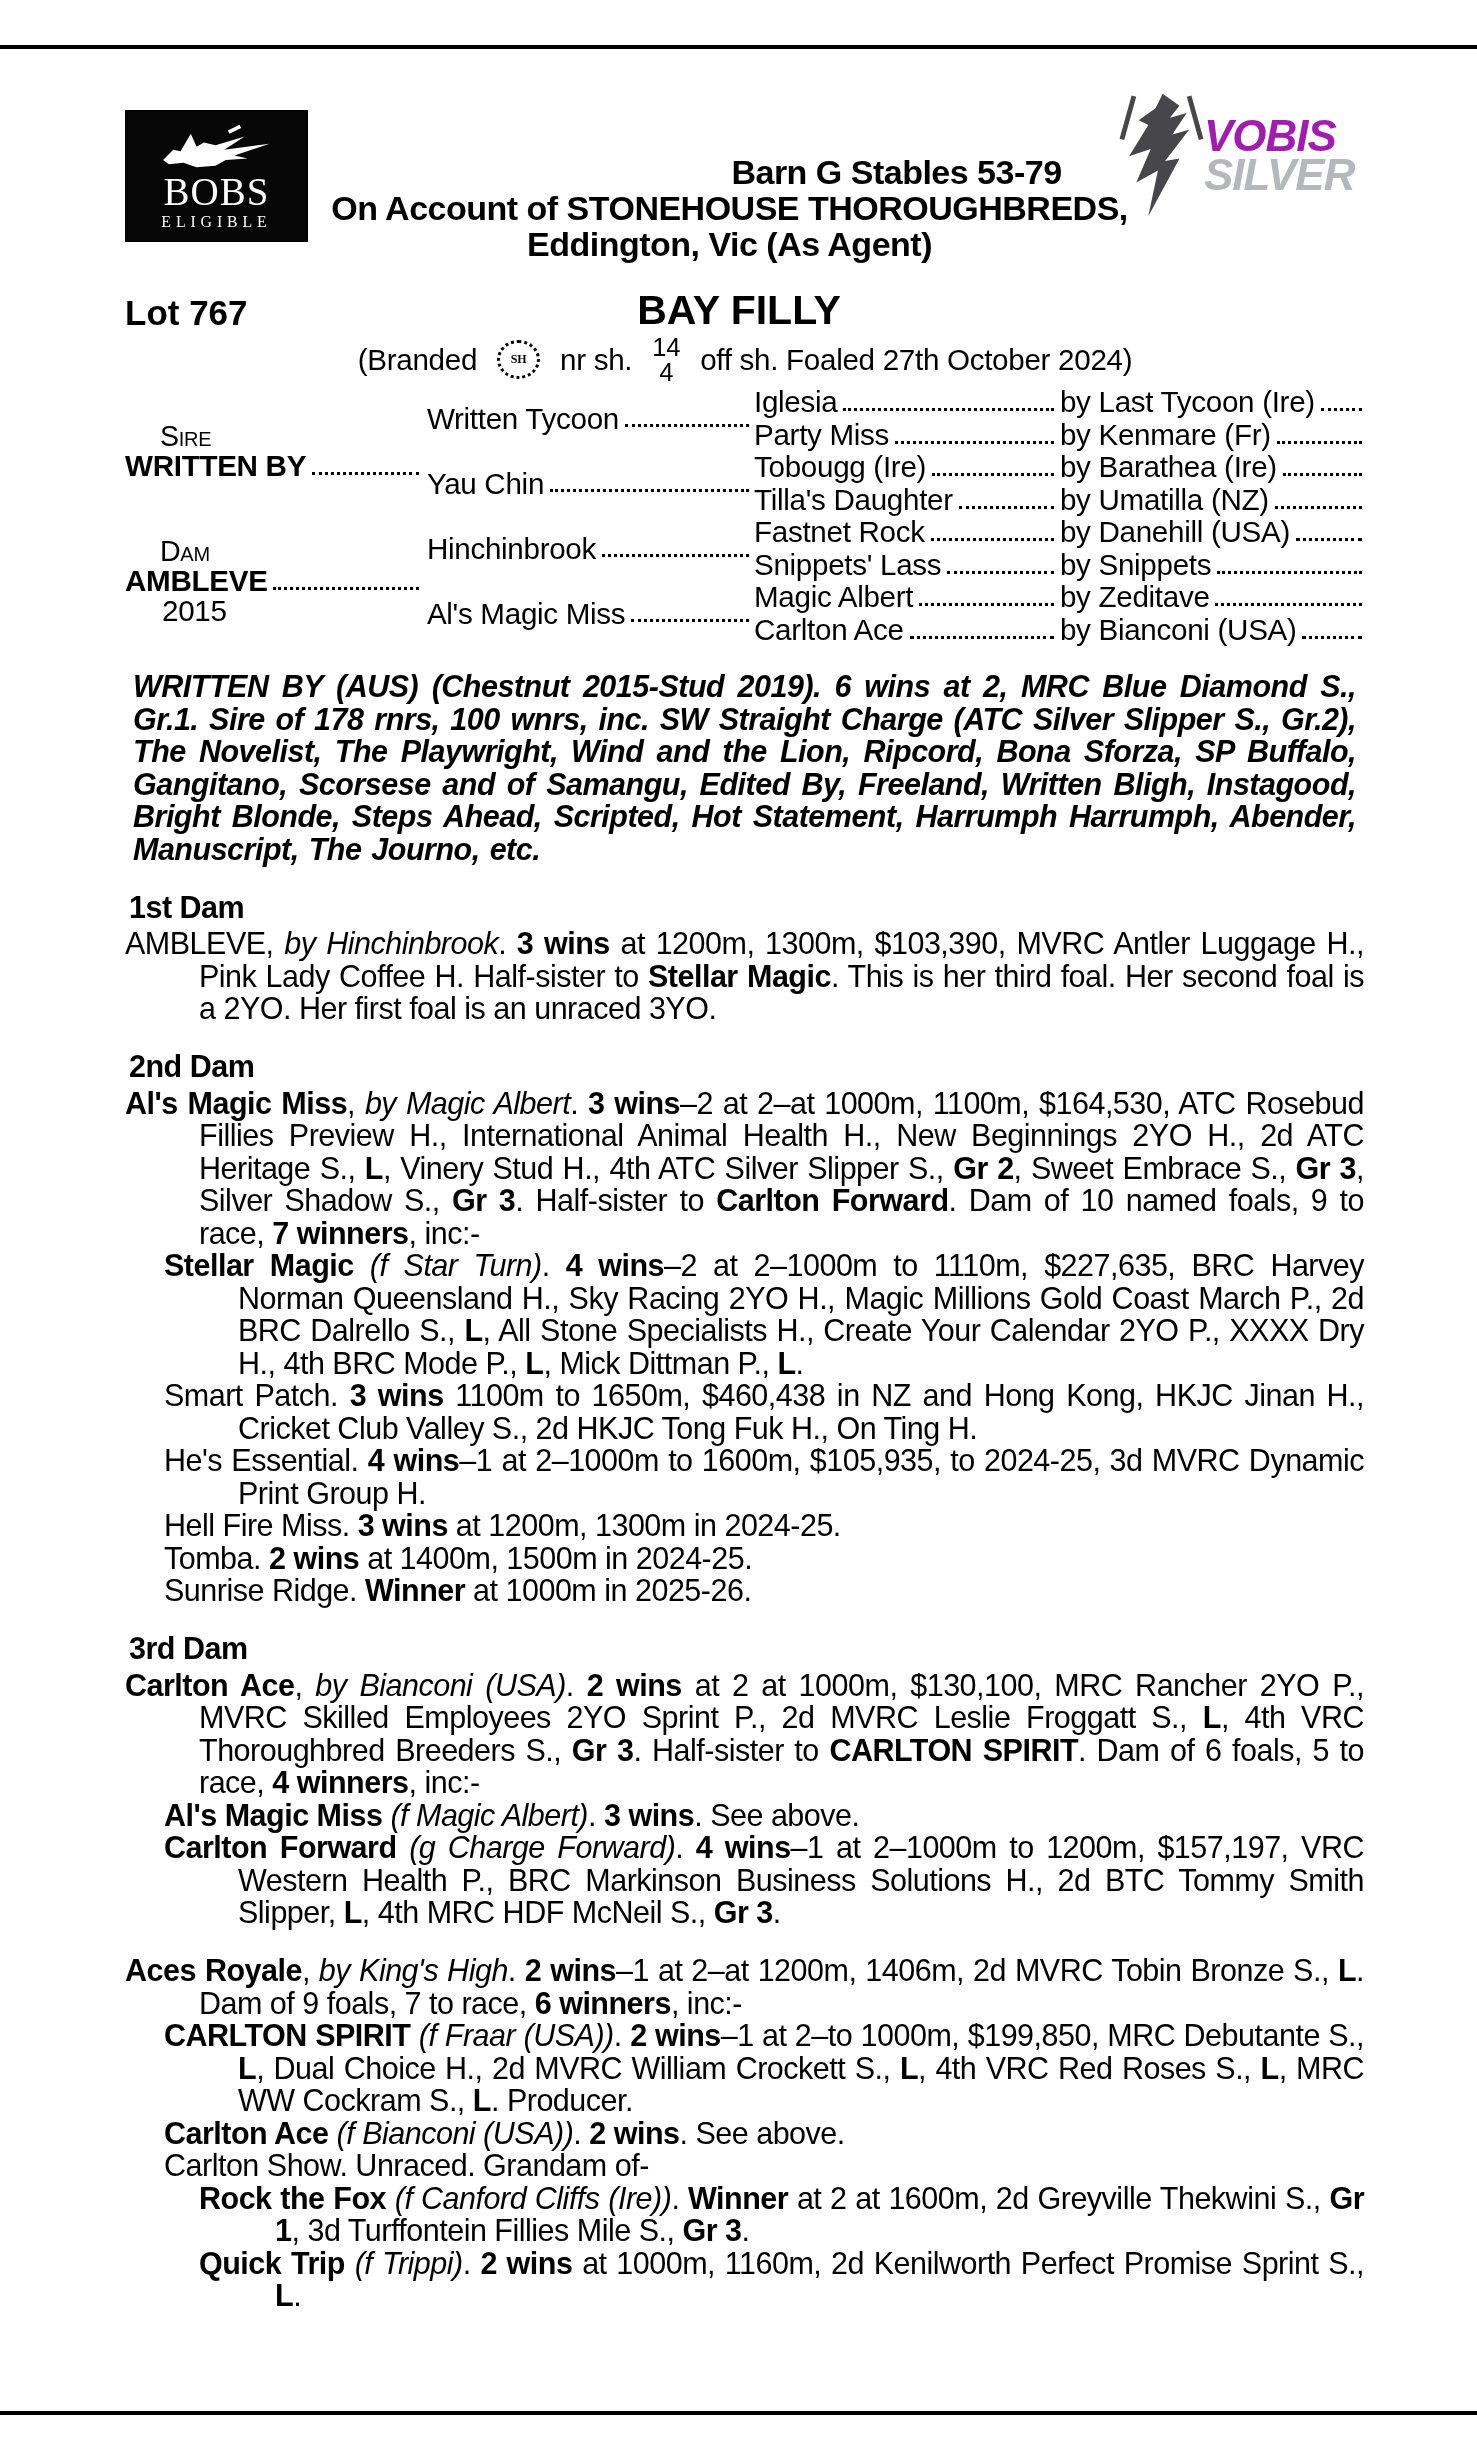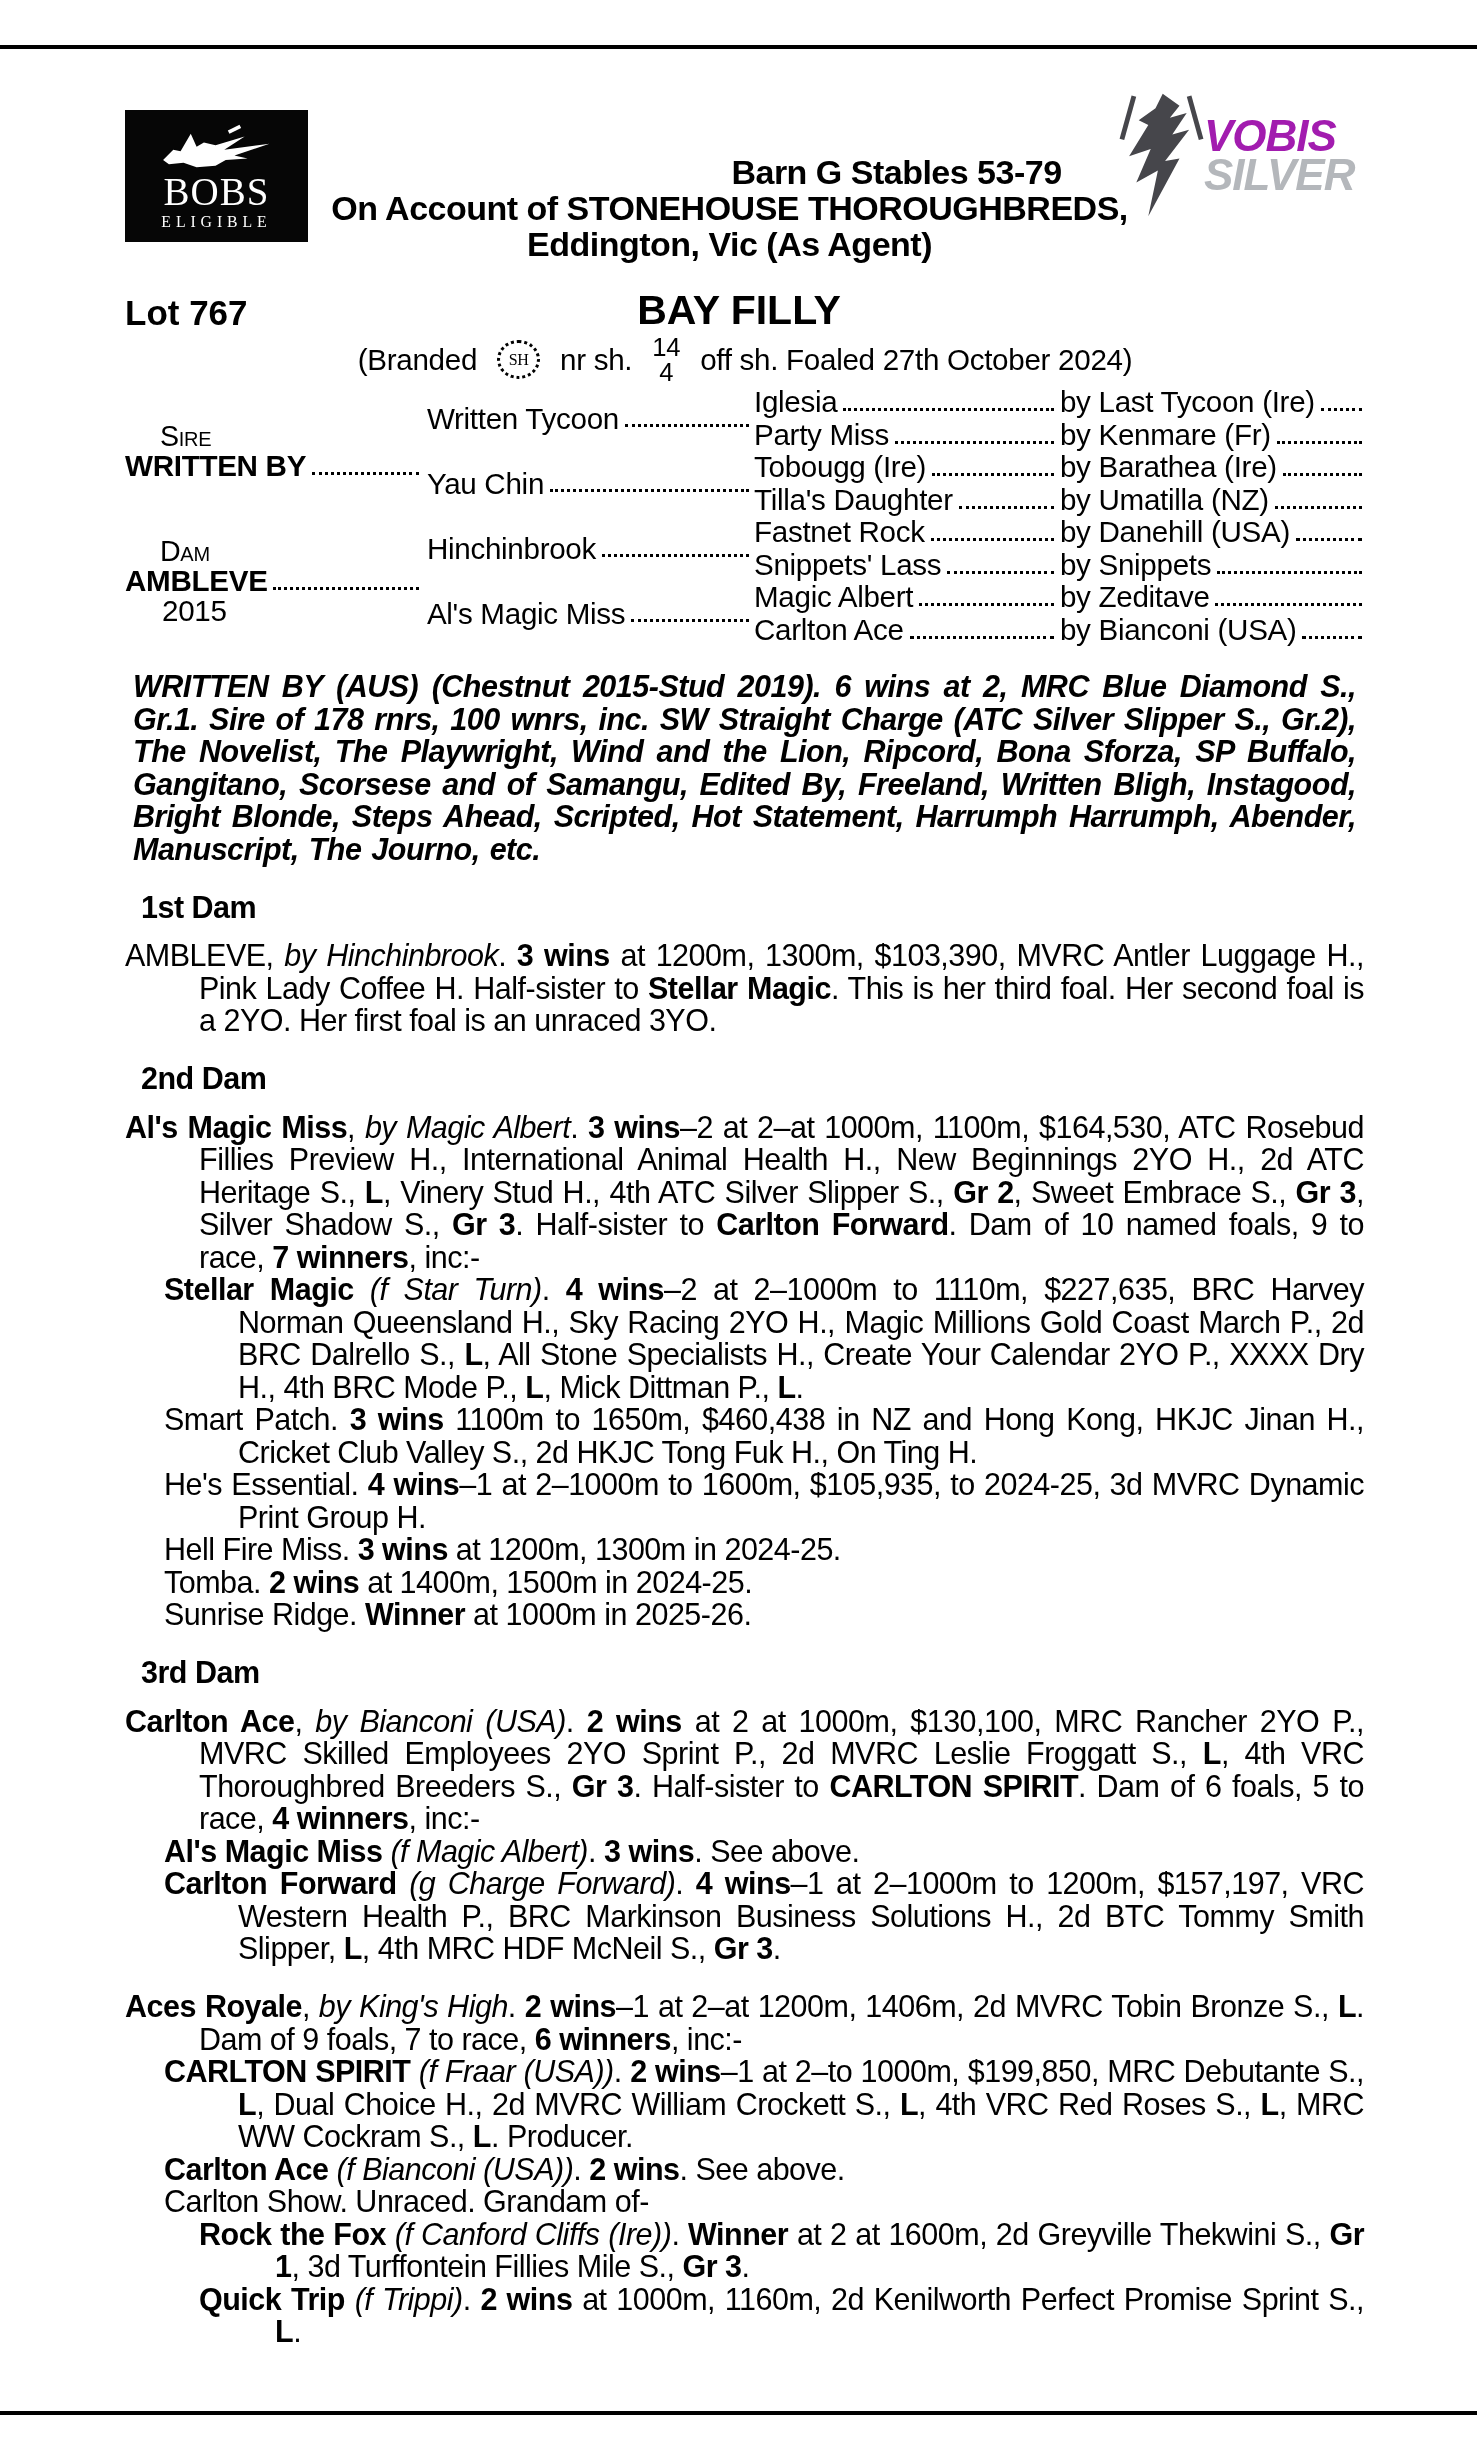--- a/index.html
+++ b/index.html
@@ -25,21 +25,21 @@
                font-size:44px;line-height:41px;letter-spacing:-1px}
   .vobis-1{color:#a21caf}.vobis-2{color:#b4b7bb;margin-top:-2px}
 
   .lot{position:absolute;left:125px;top:293px;font-size:35px;font-weight:bold}
   .title{position:absolute;left:0;top:287px;width:1478px;text-align:center;font-size:41px;font-weight:bold}
 
   .branded{position:absolute;left:6px;top:335px;width:1478px;display:flex;justify-content:center;
            align-items:center;font-size:29.6px;letter-spacing:-0.3px;gap:20px}
   .mark{display:inline-flex;width:43px;height:39px;border:3px dotted #000;border-radius:50%;
         align-items:center;justify-content:center;font-family:"Liberation Serif",serif;
-        font-weight:normal;font-size:16px;box-sizing:border-box}
+        font-weight:bold;font-size:12px;box-sizing:border-box}
   .frac{display:inline-flex;flex-direction:column;align-items:center;font-size:25.6px;line-height:24.6px}
 
   
   .ped{position:absolute;left:125px;top:386px;display:grid;
        grid-template-columns:296px 330px 305px 308px;grid-auto-rows:32.5px;
        font-size:29.6px;letter-spacing:-0.3px}
   .pcell{display:flex;flex-direction:column;justify-content:center;min-width:0}
   .prow{display:flex;align-items:flex-end;line-height:29.6px;white-space:nowrap}
   .leader{flex:1 1 11.8px;border-bottom:3.4px dotted #000;margin:0 2px 5.9px 5.9px;min-width:9.9px}
   .pc-label{font-variant:small-caps;padding-left:35px;font-size:28.6px;line-height:30.5px}
@@ -49,21 +49,21 @@
   .ra{grid-row:1/5}.rb{grid-row:5/9}
   .rs1{grid-row:1/3}.rs3{grid-row:3/5}.rs5{grid-row:5/7}.rs7{grid-row:7/9}
   .r1{grid-row:1}.r2{grid-row:2}.r3{grid-row:3}.r4{grid-row:4}
   .r5{grid-row:5}.r6{grid-row:6}.r7{grid-row:7}.r8{grid-row:8}
 
   
   .bodycol{position:absolute;left:125px;top:662px;width:1239px;font-size:30.5px;line-height:32.5px;
            letter-spacing:-0.5px;text-align:justify}
   .sire-note{margin:8px;font-weight:bold;font-style:italic;word-spacing:2px}
   .dam-section{margin-top:25.6px}
-  .dam-section h2{font-size:30.5px;line-height:32.5px;margin:16px;text-align:left}
+  .dam-section h2{font-size:30.5px;line-height:32.5px;margin:4px;text-align:left}
   p.entry{margin:0}
   .lvl0{padding-left:74px;text-indent:-74px}
   .lvl1{padding-left:113px;text-indent:-74px}
   .lvl2{padding-left:150px;text-indent:-76px}
   .r-p{font-weight:normal;font-style:normal}
   .r-b{font-weight:bold}
   .r-i{font-style:italic}
 </style>
 </head>
 <body>

